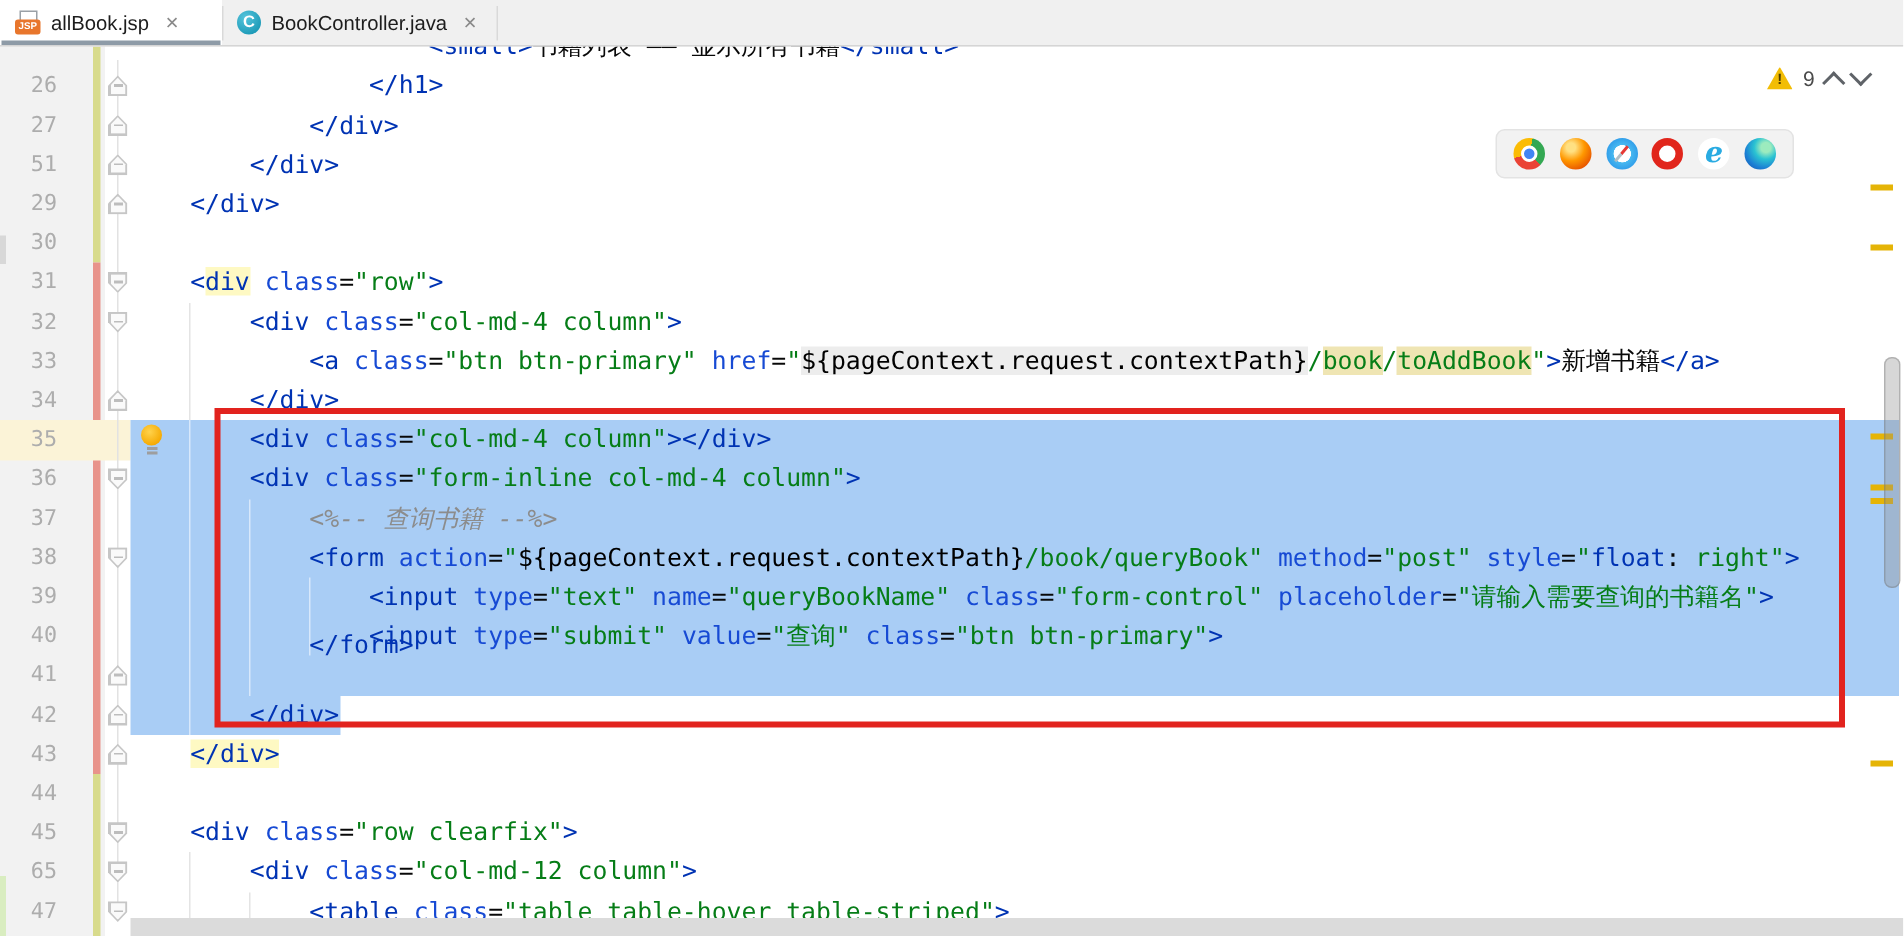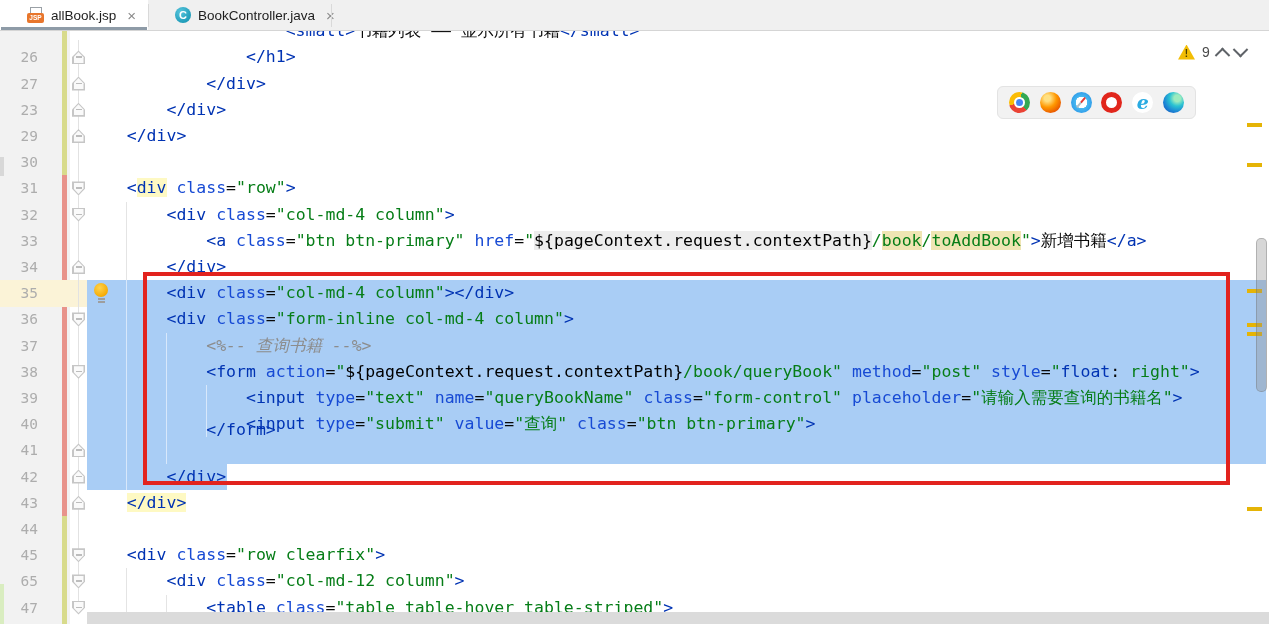--- a/index.html
+++ b/index.html
@@ -93,21 +93,21 @@
   .warn-tri span{position:absolute;left:0;right:0;bottom:0;text-align:center;
                  font-size:10px;font-weight:bold;color:#4D3D00;line-height:13px;}
   .insp-count{font-size:14px;color:#4A4A4A;}
   .chev{width:9px;height:9px;border-right:2px solid #5F6368;border-bottom:2px solid #5F6368;display:inline-block;}
   .chev.up{transform:rotate(-135deg) translate(-2px,-2px);}
   .chev.down{transform:rotate(45deg) translate(-2px,-2px);}
 
   
   .tabbar{position:absolute;left:0;top:0;width:1269px;height:31px;background:#F0F0F0;
           border-bottom:1px solid #D5D5D5;box-sizing:border-box;z-index:20;}
-  .tab{position:absolute;top:0;height:30px;display:flex;align-items:center;gap:7px;padding:0 27px;
+  .tab{position:absolute;top:0;height:30px;display:flex;align-items:center;gap:7px;padding:0 10px;
        box-sizing:border-box;font-size:13.5px;color:#1D1D1D;}
   .tab.active{background:#fff;}
   .tab .underline{position:absolute;left:1px;right:1px;bottom:0;height:3.5px;background:#8E9BA7;}
   .tab .close{color:#8A8A8A;font-size:15px;line-height:15px;margin-left:4px;}
   .tab-sep{position:absolute;top:4px;width:1px;height:23px;background:#D9D9D9;}
 
   .jsp-icon{position:relative;width:17px;height:17px;flex:0 0 auto;}
   .jsp-icon .page{position:absolute;left:3px;top:0;width:10px;height:12px;background:#fff;border:1px solid #9AA0A6;}
   .jsp-icon .badge{position:absolute;left:0;top:6px;width:17px;height:10px;background:#E8762C;border-radius:2px;
                    color:#fff;font-size:6.5px;font-weight:bold;text-align:center;line-height:10px;}
@@ -161,21 +161,21 @@
         <div class="cline" style="top: 463.6px;"><span>        </span><span class="tag">&lt;/div&gt;</span></div>
         <div class="cline" style="top: 489.8px;"><span>    </span><span class="tag pink">&lt;/div&gt;</span></div>
         <div class="cline" style="top: 516px;"><span></span></div>
         <div class="cline" style="top: 542.2px;"><span>    </span><span class="tag">&lt;div</span><span class="plain"> </span><span class="attr">class</span><span class="plain">=</span><span class="str">"row clearfix"</span><span class="tag">&gt;</span></div>
         <div class="cline" style="top: 568.4px;"><span>        </span><span class="tag">&lt;div</span><span class="plain"> </span><span class="attr">class</span><span class="plain">=</span><span class="str">"col-md-12 column"</span><span class="tag">&gt;</span></div>
         <div class="cline" style="top: 594.6px;"><span>            </span><span class="tag">&lt;table</span><span class="plain"> </span><span class="attr">class</span><span class="plain">=</span><span class="str">"table table-hover table-striped"</span><span class="tag">&gt;</span></div>
       </div>
     <div id="gutter-nums">
         <div class="lnum" style="top: 44.4px;">26</div>
         <div class="lnum" style="top: 70.6px;">27</div>
-        <div class="lnum" style="top: 96.8px;">23</div>
+        <div class="lnum" style="top: 96.8px;">51</div>
         <div class="lnum" style="top: 123px;">29</div>
         <div class="lnum" style="top: 149.2px;">30</div>
         <div class="lnum" style="top: 175.4px;">31</div>
         <div class="lnum" style="top: 201.6px;">32</div>
         <div class="lnum" style="top: 227.8px;">33</div>
         <div class="lnum" style="top: 254px;">34</div>
         <div class="lnum" style="top: 280.2px;">35</div>
         <div class="lnum" style="top: 306.4px;">36</div>
         <div class="lnum" style="top: 332.6px;">37</div>
         <div class="lnum" style="top: 358.8px;">38</div>

